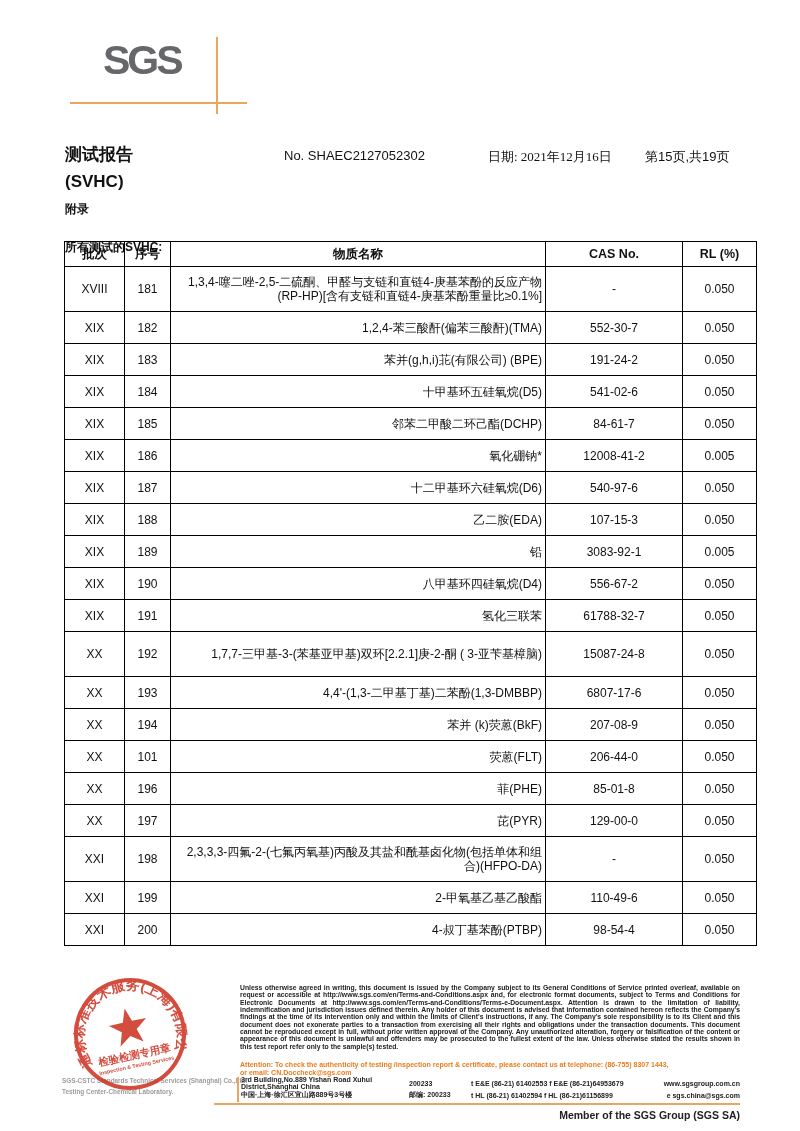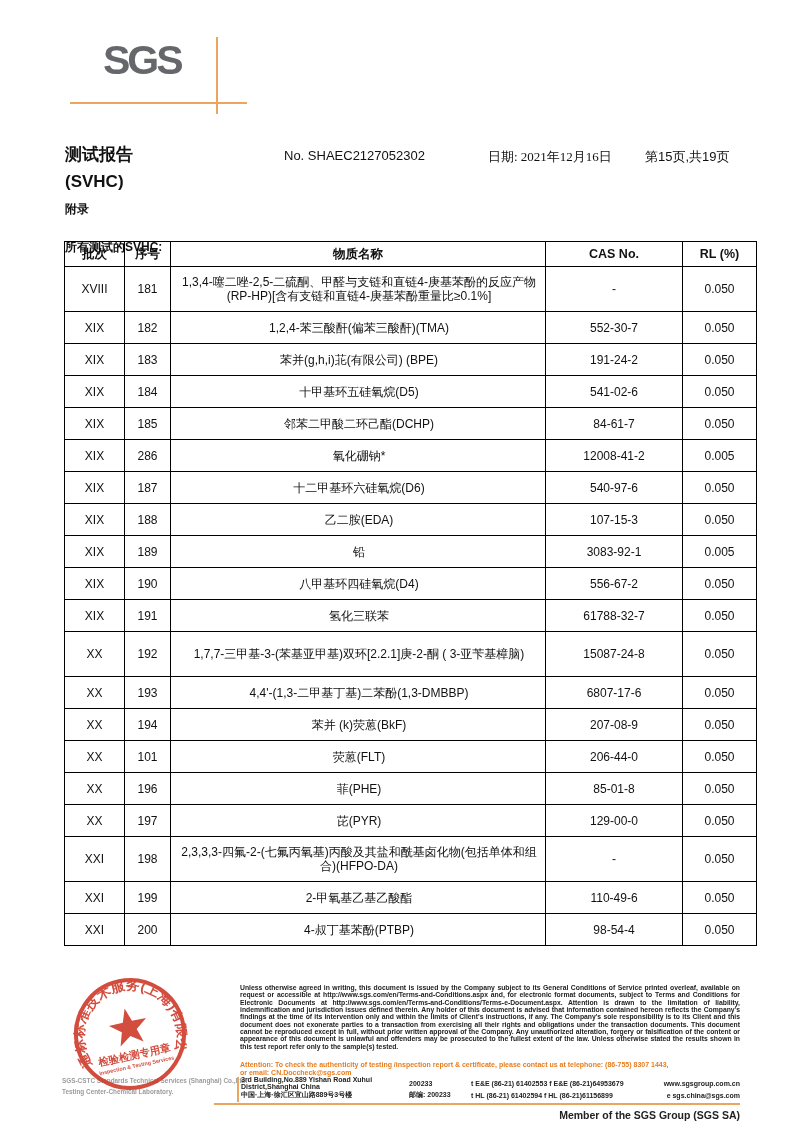--- a/index.html
+++ b/index.html
@@ -20,21 +20,21 @@
   .report-date{position:absolute;left:488px;top:148px;font-size:13px;font-family:Liberation Serif, serif;}
   .page-info{position:absolute;left:645px;top:148px;font-size:13px;}
   .appendix{position:absolute;left:65px;top:201px;font-size:12px;font-weight:bold;}
   .list-caption{position:absolute;left:65px;top:222px;font-size:12px;font-weight:bold;margin-top:17px;}
   
   table.svhc{position:absolute;left:64px;top:241px;width:692px;border-collapse:collapse;
     table-layout:fixed;font-size:12px;padding-left:48px;}
   table.svhc th,table.svhc td{border:1px solid #000;padding:0 3px;text-align:center;
     vertical-align:middle;overflow:hidden;line-height:14px;}
   table.svhc th{height:24px;font-size:12.5px;font-weight:bold;}
-  table.svhc td.name{text-align:center;padding-left:5px;margin-left:36px;}
+  table.svhc td.name{text-align:right;padding-left:5px;margin-left:36px;}
   table.svhc tr.single td{height:31px;}
   table.svhc tr.tall td{height:44px;}
   table.svhc{border:1px solid #000;}
   
   .legal{position:absolute;left:240px;top:984px;width:500px;font-size:6.8px;line-height:1.08;
     text-align:justify;color:#222;font-weight:600;}
   .attention{position:absolute;left:240px;top:1061px;width:500px;font-size:7px;line-height:1.15;
     color:var(--attn_orange);font-weight:bold;}
   .addr-block{position:absolute;left:241px;top:1077px;width:499px;font-size:7px;color:#222;font-weight:600;}
   .addr-row{display:flex;height:12px;align-items:center;}
@@ -117,21 +117,21 @@
       </tr>
       <tr class="single">
         <td>XIX</td>
         <td>185</td>
         <td class="name">邻苯二甲酸二环己酯(DCHP)</td>
         <td>84-61-7</td>
         <td>0.050</td>
       </tr>
       <tr class="single">
         <td>XIX</td>
-        <td>286</td>
+        <td>186</td>
         <td class="name">氧化硼钠*</td>
         <td>12008-41-2</td>
         <td>0.005</td>
       </tr>
       <tr class="single">
         <td>XIX</td>
         <td>187</td>
         <td class="name">十二甲基环六硅氧烷(D6)</td>
         <td>540-97-6</td>
         <td>0.050</td>

